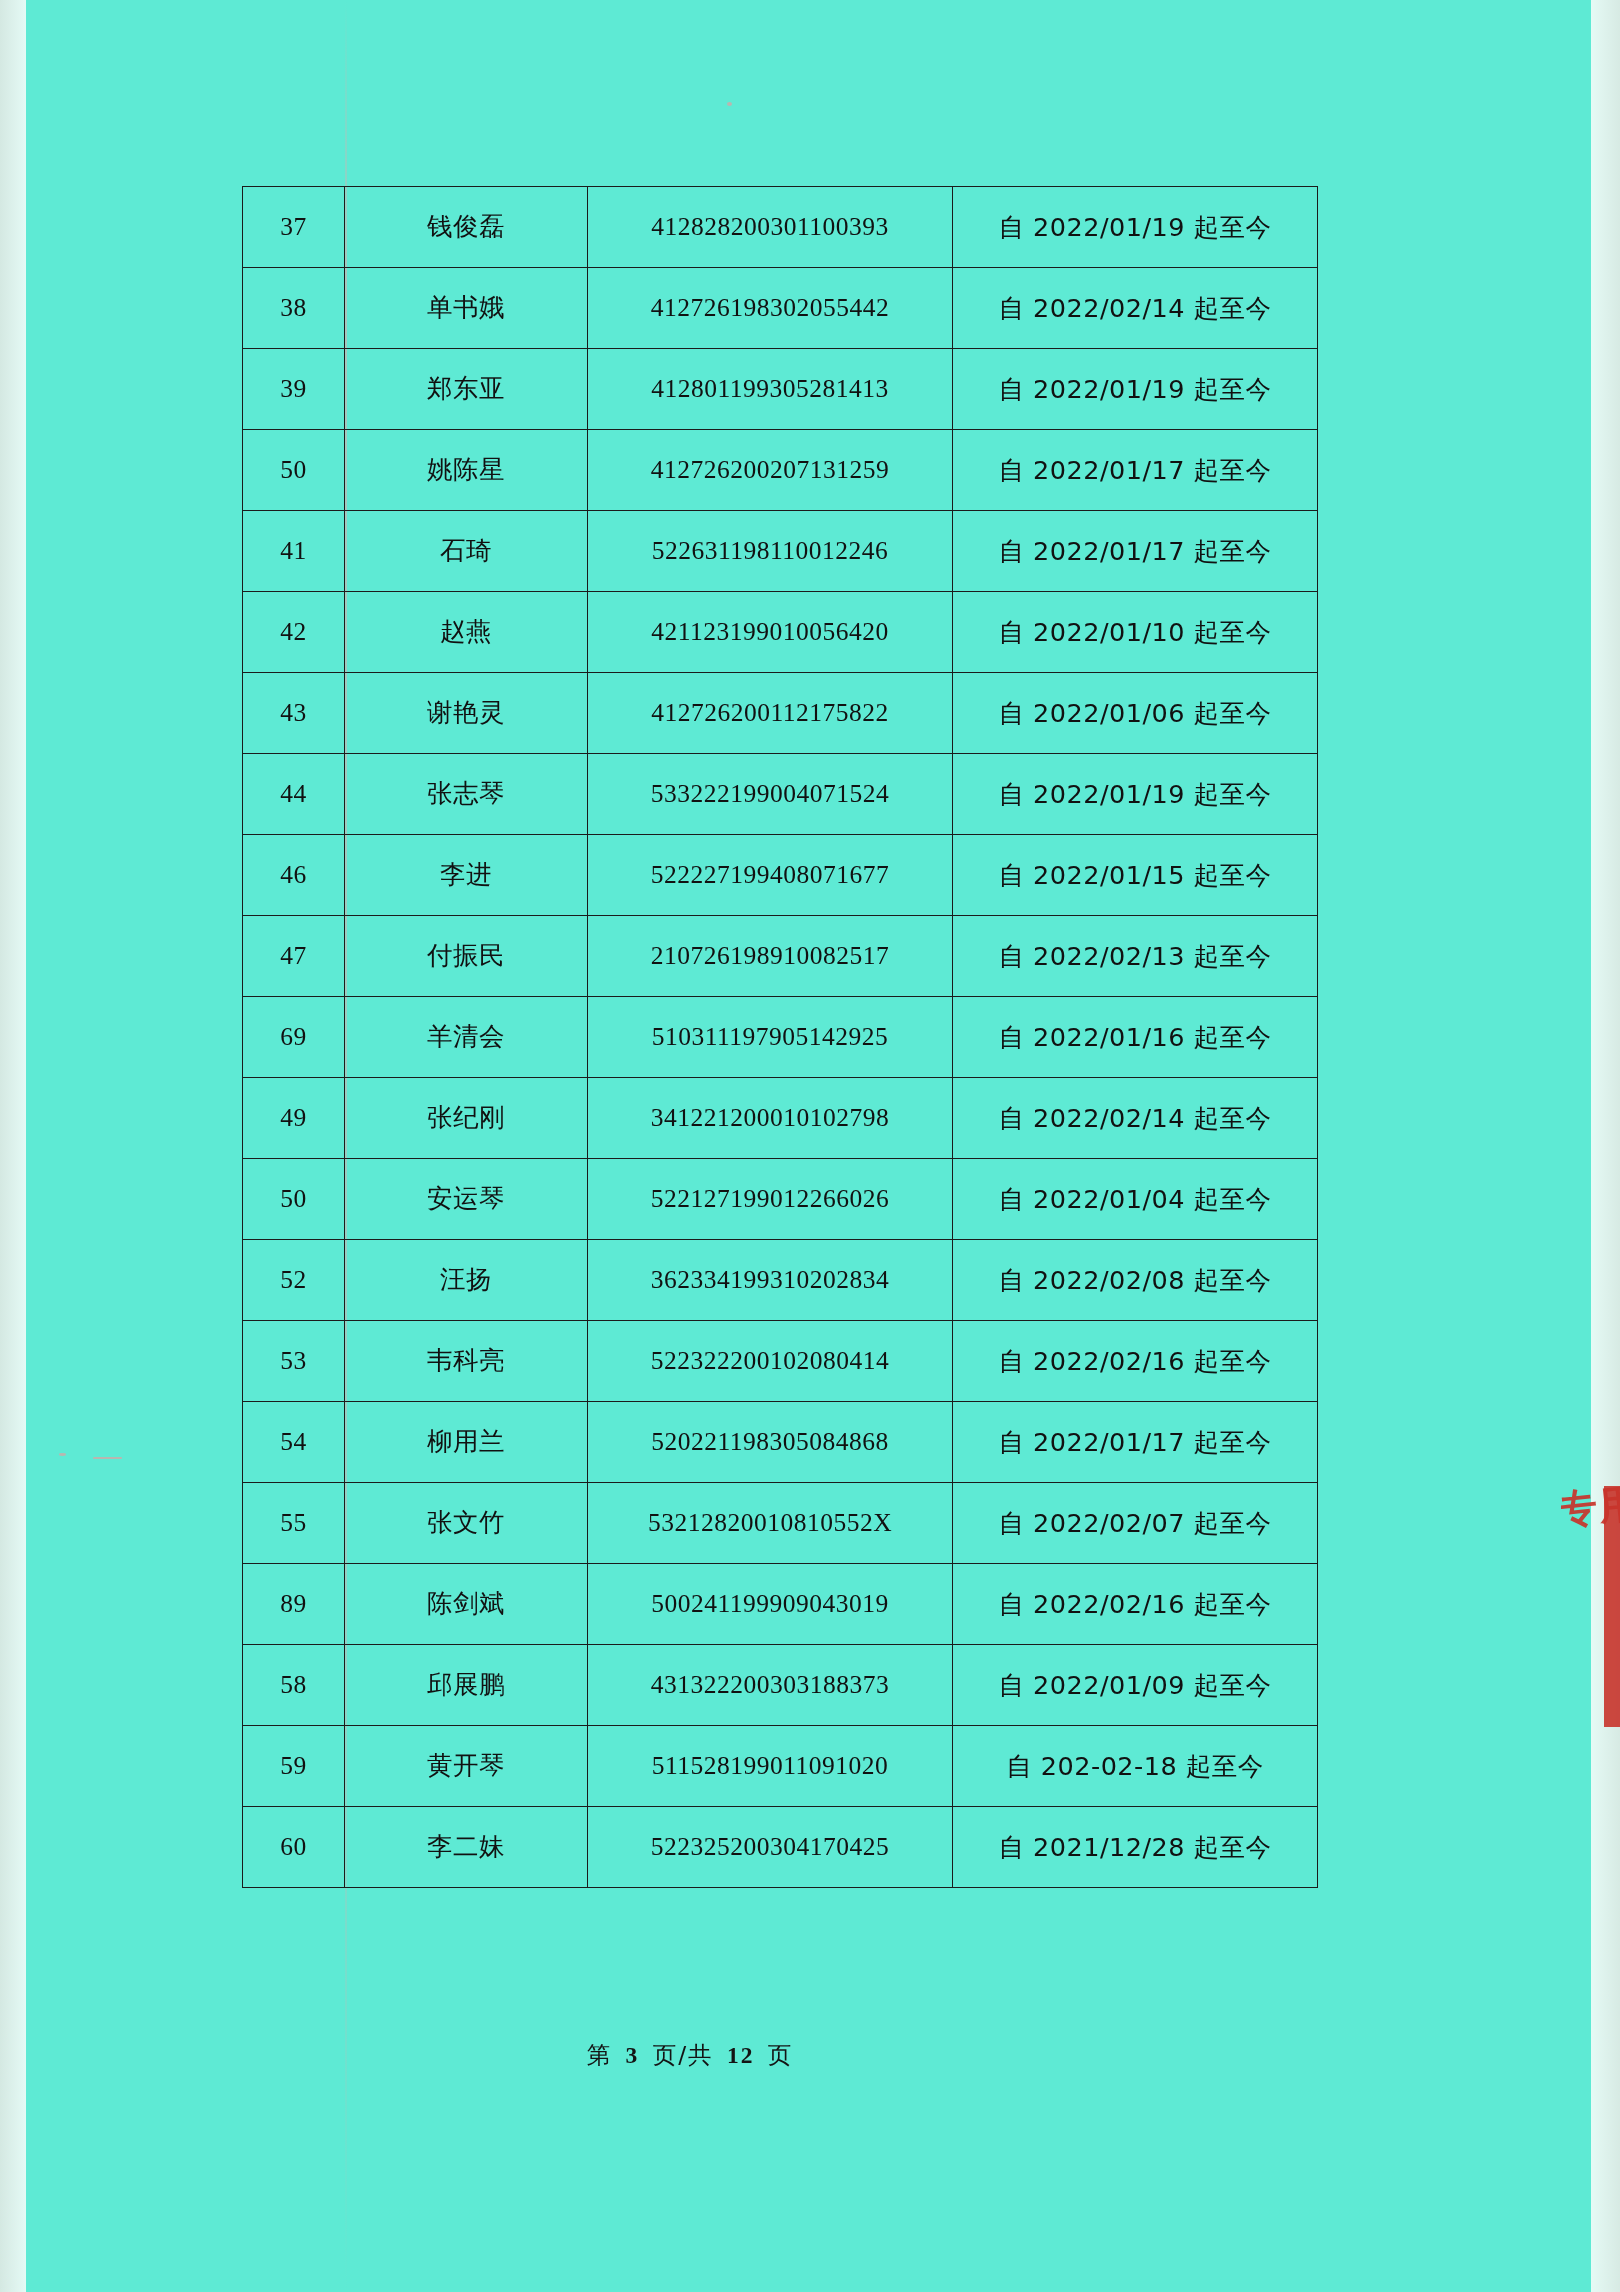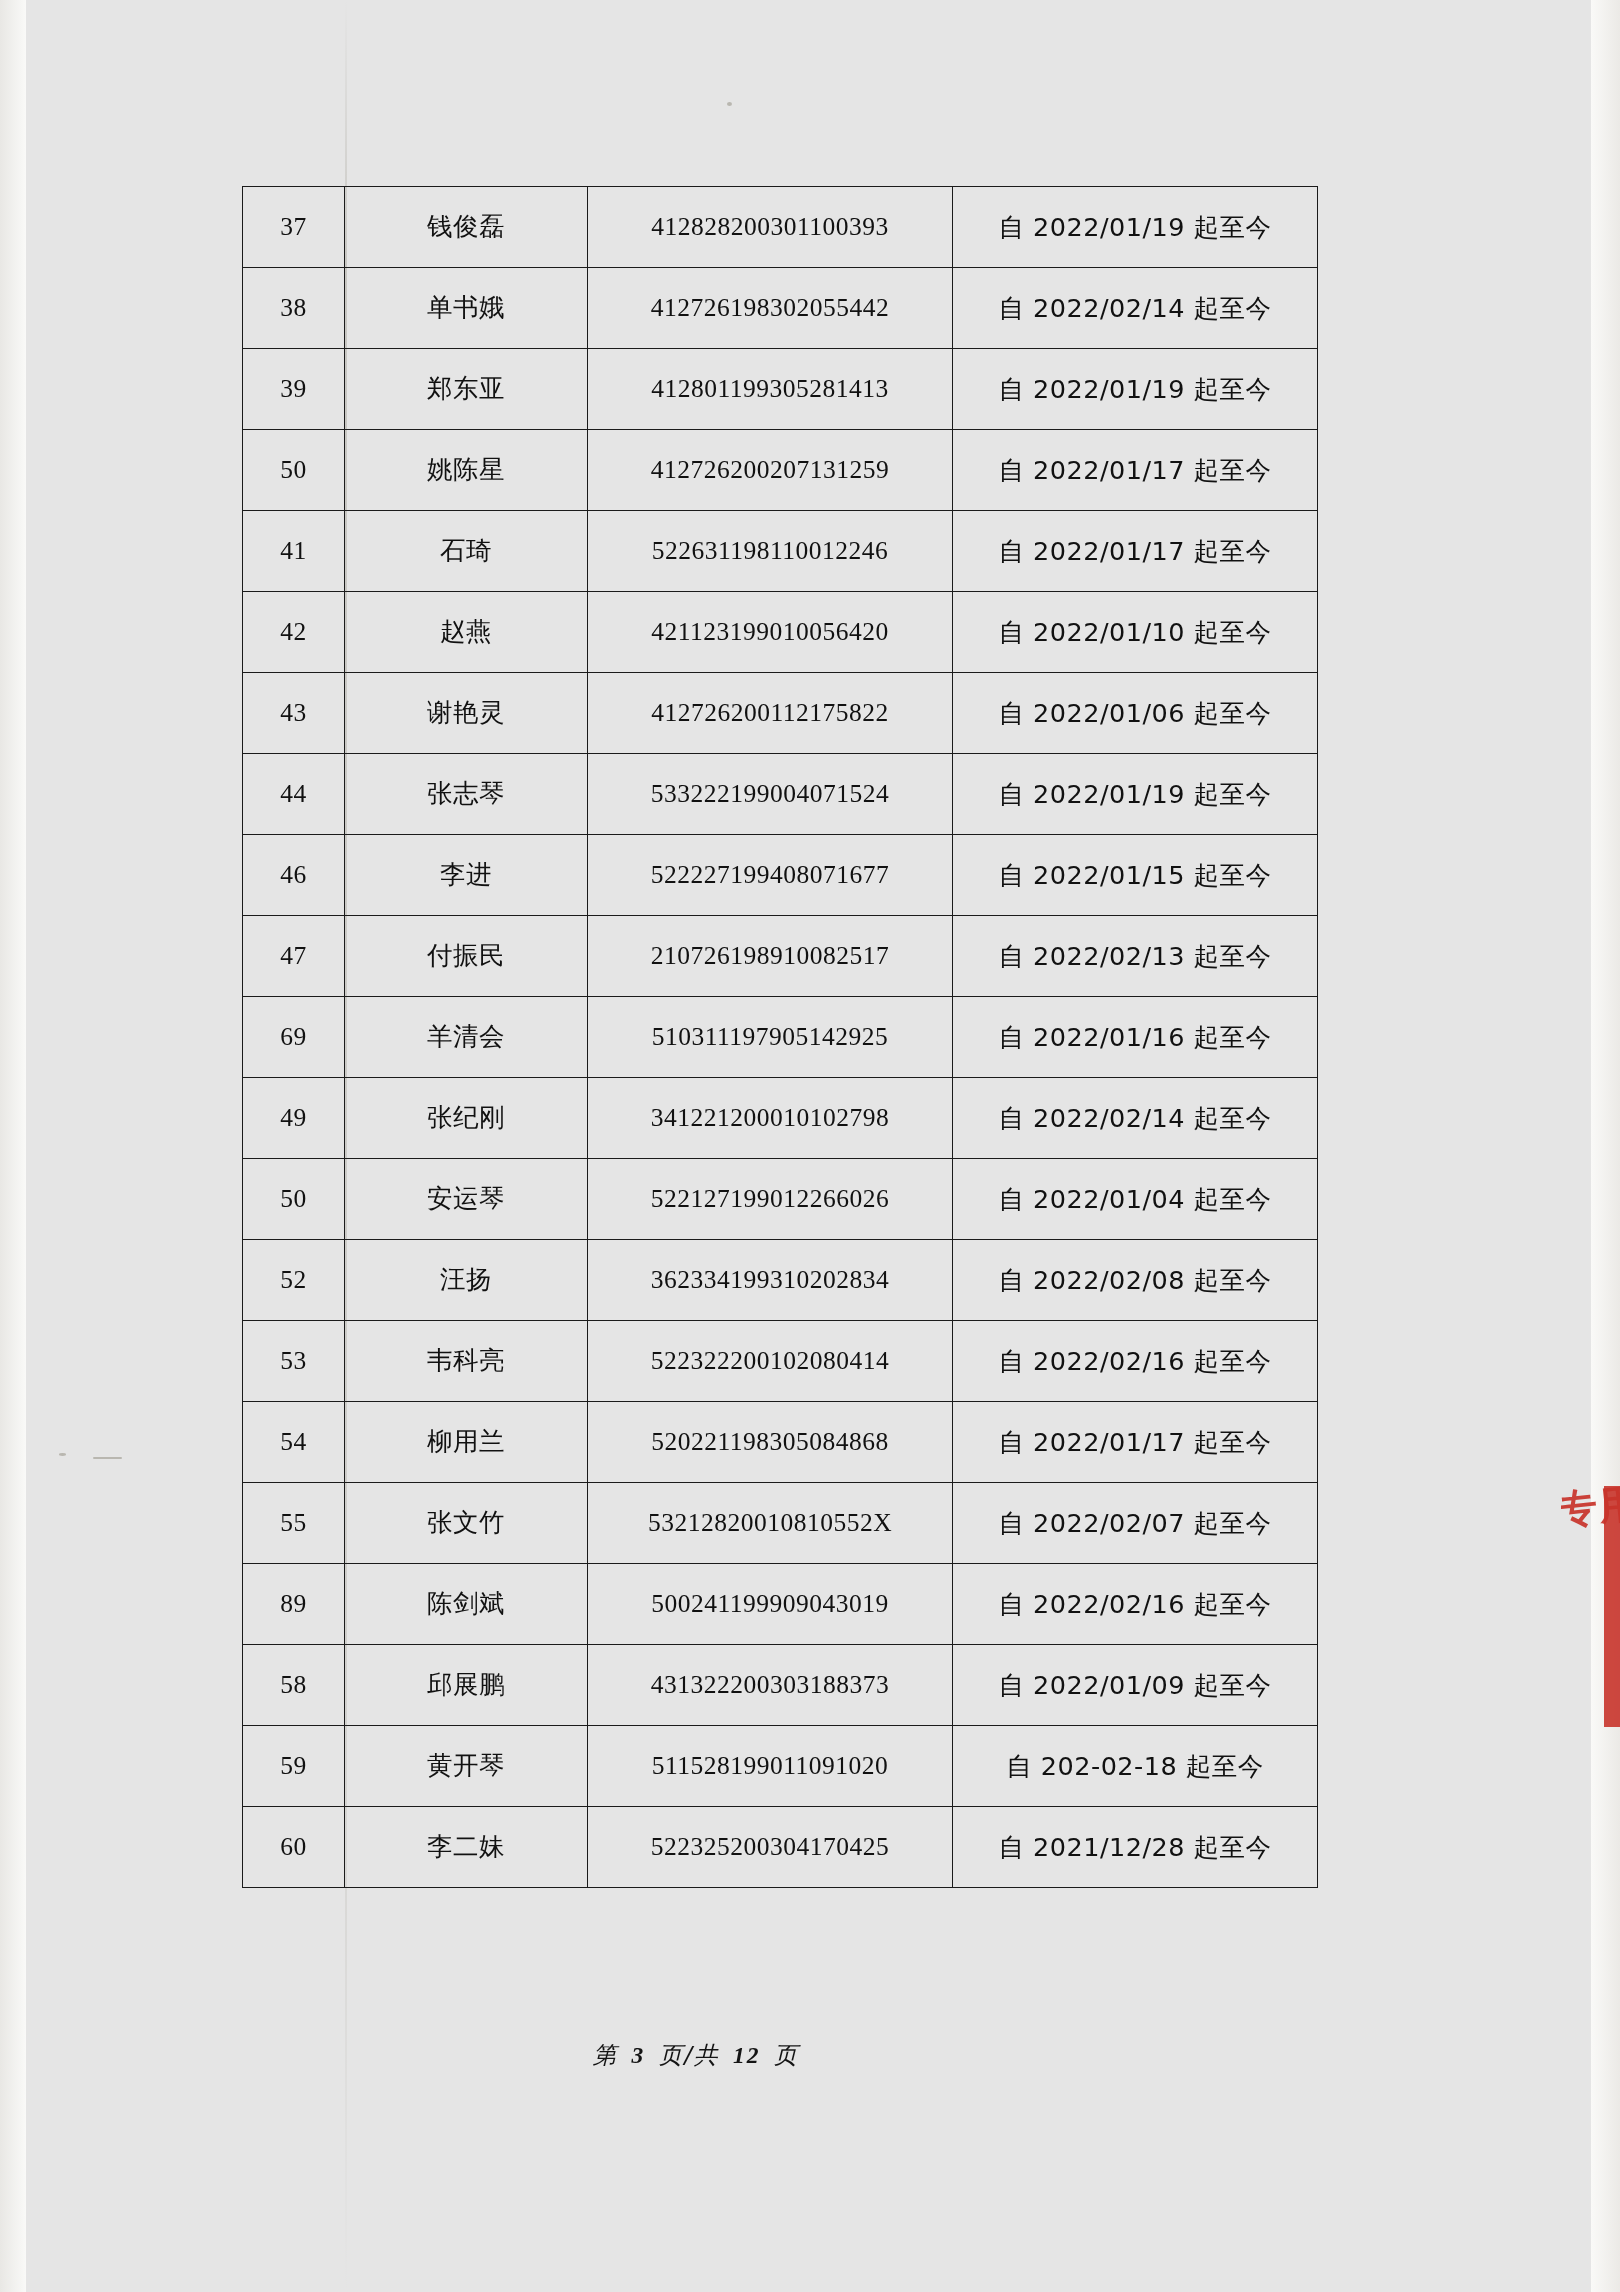--- a/index.html
+++ b/index.html
@@ -12,21 +12,21 @@
     height: 2293px;
     position: relative;
     font-family: "Liberation Serif", "DejaVu Serif", serif;
     overflow: hidden;
   }
 
   
   #page {
     position: absolute;
     inset: 0;
-    background: #e5e5e5;
+    background: #5eead4;
   }
 
   
   .edge-left {
     position: absolute;
     left: 0; top: 0;
     width: 25.5px; height: 100%;
     background: linear-gradient(to right, #e9e8e4, #fdfdfb);
     opacity: .85;
   }
@@ -92,29 +92,28 @@
     font-family: "Liberation Serif", "DejaVu Serif", serif;
   }
   td.period {
     font-size: 24.5px;
     font-family: "DejaVu Sans", "Liberation Sans", sans-serif;
   }
 
   
   #footer {
     position: absolute;
-    left: 10px;
+    left: 4px;
     top: 2039px;
     width: 1372px;
     text-align: center;
     font-size: 23.5px;
     color: #141414;
     font-family: "DejaVu Sans", "Liberation Sans", sans-serif;
     letter-spacing: 2px;
-    font-style: italic;
   }
   #footer .pn {
     font-family: "Liberation Serif", "DejaVu Serif", serif;
     font-weight: bold;
     padding: 0 3.9px;
   }
 
   
   #stamp {
     position: absolute;

